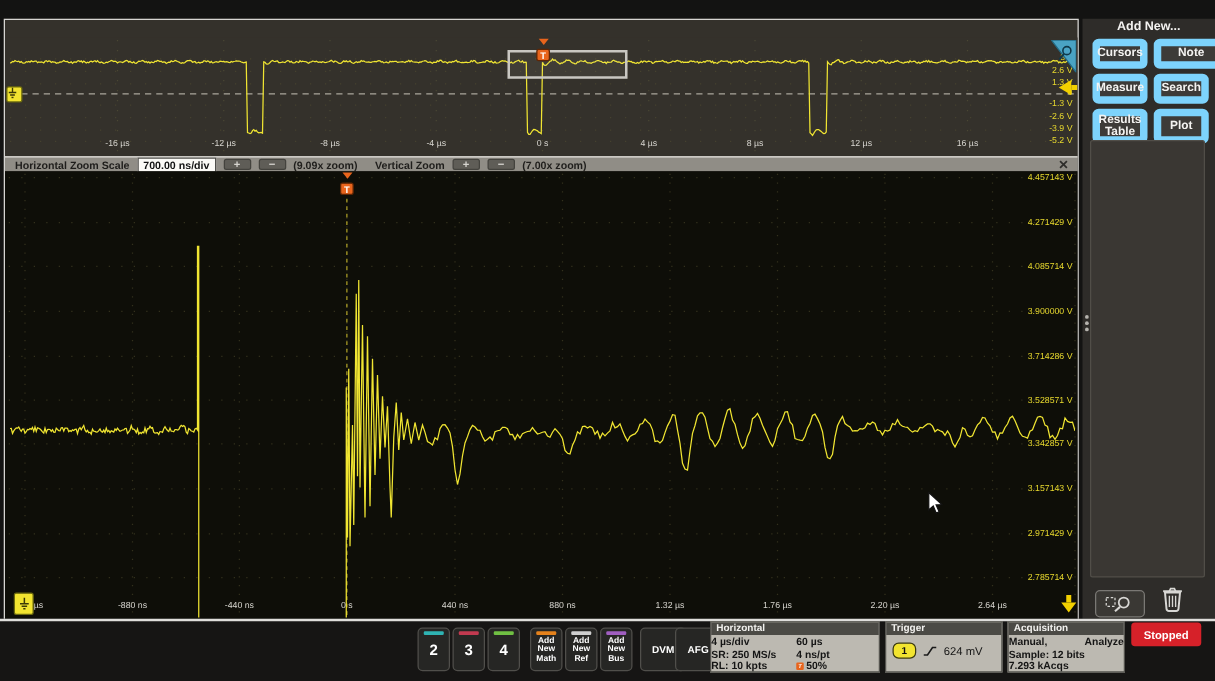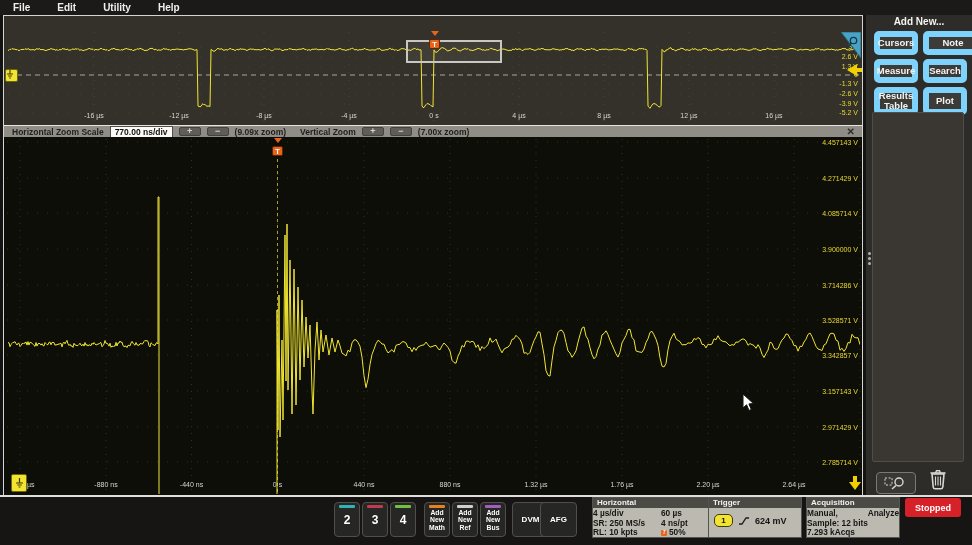--- a/index.html
+++ b/index.html
@@ -62,26 +62,20 @@
   .trigrow{display:flex;align-items:center;gap:5px;padding:6px 0 0 5px;}
   .srcbadge{display:inline-block;width:17px;height:11px;background:#f2e430;border:1px solid #3c3b10;border-radius:5px;color:#111;font-size:8px;font-weight:bold;text-align:center;line-height:11px;}
   .acqrow1{display:flex;justify-content:space-between;}
   .stopped{position:absolute;left:905px;top:1px;width:56px;height:19px;background:#d62129;border-radius:3px;color:#fff;font-size:9px;font-weight:bold;display:flex;align-items:center;justify-content:center;}
 </style>
 </head>
 <body>
 
 <div class="app">
 
-  <div class="menubar">
-    <span>File</span>
-    <span>Edit</span>
-    <span>Utility</span>
-    <span>Help</span>
-  </div>
 
   <div class="wfpanel">
 
     <div class="overview">
       <svg id="ovsvg" width="858" height="95">
           <line x1="90" y1="2" x2="90" y2="92" stroke="#4a4734" stroke-dasharray="1,7" stroke-width="1"></line>
           <line x1="175" y1="2" x2="175" y2="92" stroke="#4a4734" stroke-dasharray="1,7" stroke-width="1"></line>
           <line x1="260" y1="2" x2="260" y2="92" stroke="#4a4734" stroke-dasharray="1,7" stroke-width="1"></line>
           <line x1="345" y1="2" x2="345" y2="92" stroke="#4a4734" stroke-dasharray="1,7" stroke-width="1"></line>
           <line x1="430" y1="2" x2="430" y2="92" stroke="#4a4734" stroke-dasharray="1,7" stroke-width="1"></line>
@@ -137,21 +131,21 @@
             <path d="M4 0v4M1 4h6M2.1 6h3.8M3.2 8h1.6" stroke="#3b3908" stroke-width="1.1" fill="none"></path>
           </svg>
       </div>
       <div class="ovarrow" style="left:843px;top:34px;">
           <i></i>
         </div>
     </div>
 
     <div class="zoombar">
       <span>Horizontal Zoom Scale</span>
-      <span class="zinput">770.00 ns/div</span>
+      <span class="zinput">700.00 ns/div</span>
       <button class="zbtn">+</button>
       <button class="zbtn">−</button>
       <span>(9.09x zoom)</span>
       <span style="margin-left:8px;">Vertical Zoom</span>
       <button class="zbtn">+</button>
       <button class="zbtn">−</button>
       <span>(7.00x zoom)</span>
       <span class="zclose">✕</span>
     </div>
 
@@ -282,21 +276,21 @@
       <i class="stripe" style="background: rgb(207, 207, 207);"></i>
       <span>Add New Ref</span>
       </button>
     <button class="smallbtn addbtn" style="left:480px;">
       <i class="stripe" style="background: rgb(160, 94, 192);"></i>
       <span>Add New Bus</span>
       </button>
     <button class="smallbtn plainbtn" style="left:512px;">DVM</button>
     <button class="smallbtn plainbtn" style="left:540px;">AFG</button>
 
-    <div class="bpanel" style="left:592px;width:136px;">
+    <div class="bpanel" style="left:568px;width:136px;">
       <div class="bphead">Horizontal</div>
       <div class="bpbody">
         <div>4 µs/div</div>
         <div>SR: 250 MS/s</div>
         <div>RL: 10 kpts</div>
         <div class="hcol2">
           <div>60 µs</div>
           <div>4 ns/pt</div>
           <div class="hrow">
               <i class="tpos">T</i>
@@ -306,21 +300,21 @@
       </div>
     </div>
 
     <div class="bpanel" style="left:708px;width:94px;">
       <div class="bphead">Trigger</div>
       <div class="trigrow">
         <span class="srcbadge">1</span>
         <svg width="12" height="10">
             <path d="M1 8h3l4-6h3" fill="none" stroke="#1b1b1b" stroke-width="1.3"></path>
           </svg>
-        <span style="font-size:9px;font-weight:bold;color:#151515;">624 mV</span>
+        <span style="font-size:9px;font-weight:normal;color:#151515;">624 mV</span>
       </div>
     </div>
 
     <div class="bpanel" style="left:806px;width:94px;">
       <div class="bphead">Acquisition</div>
       <div class="bpbody">
         <div class="acqrow1">
           <span>Manual,</span>
           <span>Analyze</span>
         </div>

